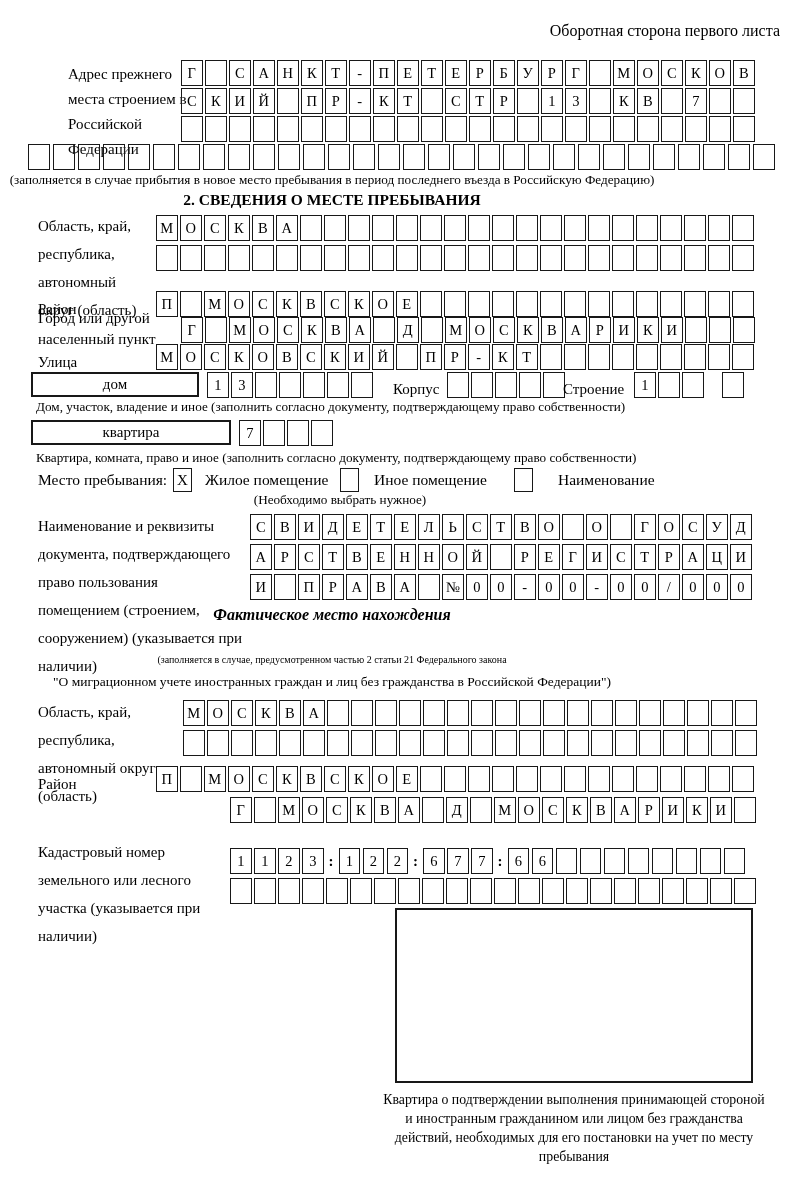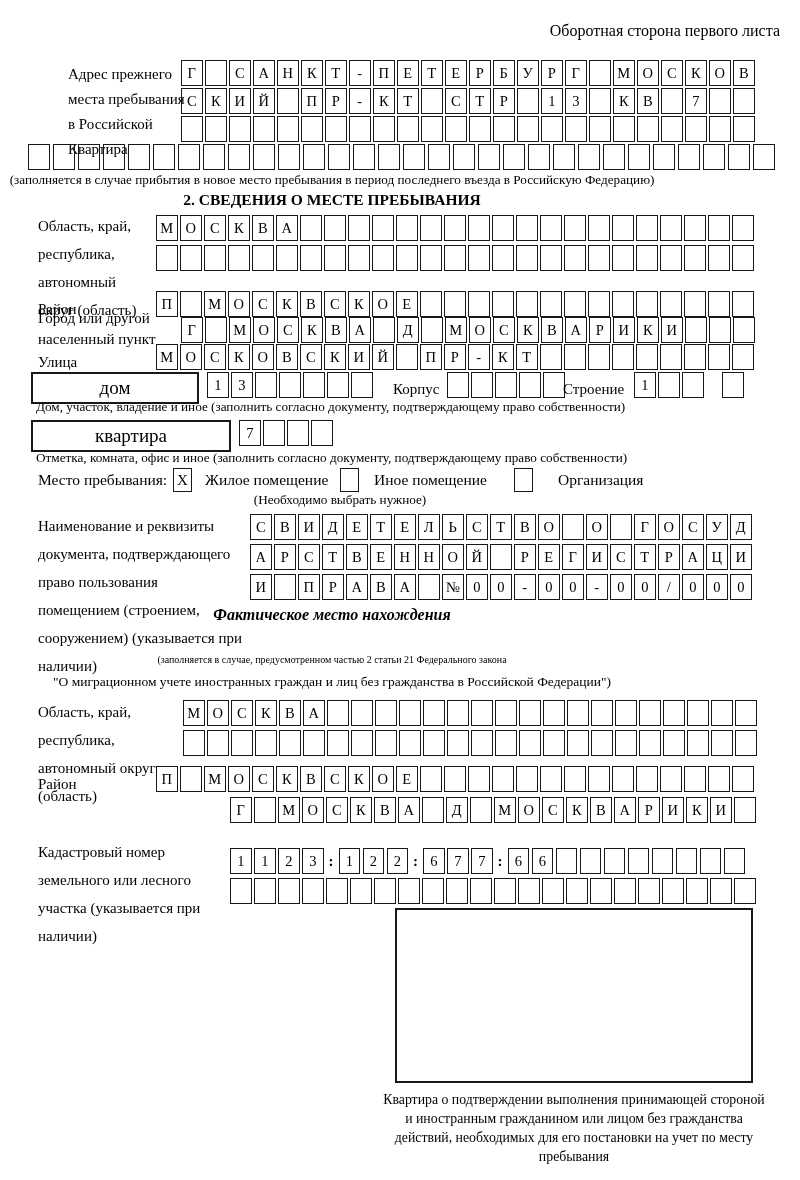--- a/index.html
+++ b/index.html
@@ -6,38 +6,38 @@
   #page{position:relative;width:800px;height:1180px;background:#ffffff;color:#000;
         font-family:"Liberation Serif",serif;overflow:hidden;}
   .abs{position:absolute;}
   .label{position:absolute;font-size:15px;line-height:28px;}
   .cellrow{position:absolute;display:flex;gap:2.5px;}
   .cell{flex:0 0 21.5px;width:21.5px;height:26px;border:1.8px solid #181818;box-sizing:border-box;
         display:flex;align-items:center;justify-content:center;font-size:14.5px;line-height:1;}
   .row30 .cell{flex-basis:22.4px;width:22.4px;}
   .row30{gap:2.6px;}
   .sep{flex:0 0 10px;display:flex;align-items:center;justify-content:center;font-size:15px;font-weight:bold;}
-  .wbox{position:absolute;height:32px;border:2px solid #181818;box-sizing:border-box;
-        display:flex;align-items:center;justify-content:center;font-size:19px;}
+  .wbox{position:absolute;height:25px;border:2px solid #181818;box-sizing:border-box;
+        display:flex;align-items:center;justify-content:center;font-size:15px;}
   .cb{position:absolute;width:19px;height:24px;border:1.8px solid #181818;box-sizing:border-box;
       display:flex;align-items:center;justify-content:center;font-size:15px;}
   .opt{position:absolute;font-size:15.5px;}
   .caption{position:absolute;font-size:13.2px;}
   .center{left:0;width:664px;text-align:center;}
   .title{position:absolute;font-size:15.5px;font-weight:bold;}
   .stampbox{position:absolute;border:2px solid #181818;box-sizing:border-box;background:#fff;}
 </style>
 </head>
 <body>
 
 <div id="page">
 
   <div class="abs" style="top:22px;right:20px;font-size:16px;">Оборотная сторона первого листа</div>
 
-  <div class="label" style="left:68px;top:62px;width:122px;line-height:25px;">Адрес прежнего места пребывания в Российской Квартира</div>
+  <div class="label" style="left:68px;top:62px;width:122px;line-height:25px;">Адрес прежнего места строением в Российской Федерации</div>
   <div class="cellrow" style="left:181px;top:60px;">
       <span class="cell">Г</span>
       <span class="cell"></span>
       <span class="cell">С</span>
       <span class="cell">А</span>
       <span class="cell">Н</span>
       <span class="cell">К</span>
       <span class="cell">Т</span>
       <span class="cell">-</span>
       <span class="cell">П</span>
@@ -320,29 +320,29 @@
 
   <div class="wbox" style="left:31px;top:420px;width:200px;">
     <span>квартира</span>
   </div>
   <div class="cellrow" style="left:239px;top:420px;">
       <span class="cell">7</span>
       <span class="cell"></span>
       <span class="cell"></span>
       <span class="cell"></span>
     </div>
-  <div class="caption" style="left:36px;top:450px;">Отметка, комната, офис и иное (заполнить согласно документу, подтверждающему право собственности)</div>
+  <div class="caption" style="left:36px;top:450px;">Квартира, комната, право и иное (заполнить согласно документу, подтверждающему право собственности)</div>
 
   <div class="opt" style="left:38px;top:471px;">Место пребывания:</div>
   <div class="cb" style="left:173px;top:468px;">X</div>
   <div class="opt" style="left:205px;top:471px;">Жилое помещение</div>
   <div class="cb" style="left:340px;top:468px;"></div>
   <div class="opt" style="left:374px;top:471px;">Иное помещение</div>
   <div class="cb" style="left:514px;top:468px;"></div>
-  <div class="opt" style="left:558px;top:471px;">Организация</div>
+  <div class="opt" style="left:558px;top:471px;">Наименование</div>
   <div class="caption" style="left:130px;top:492px;width:420px;text-align:center;">(Необходимо выбрать нужное)</div>
 
   <div class="label" style="left:38px;top:512px;width:205px;">Наименование и реквизиты документа, подтверждающего право пользования помещением (строением, сооружением) (указывается при наличии)</div>
   <div class="cellrow" style="left:250px;top:514px;">
       <span class="cell">С</span>
       <span class="cell">В</span>
       <span class="cell">И</span>
       <span class="cell">Д</span>
       <span class="cell">Е</span>
       <span class="cell">Т</span>

